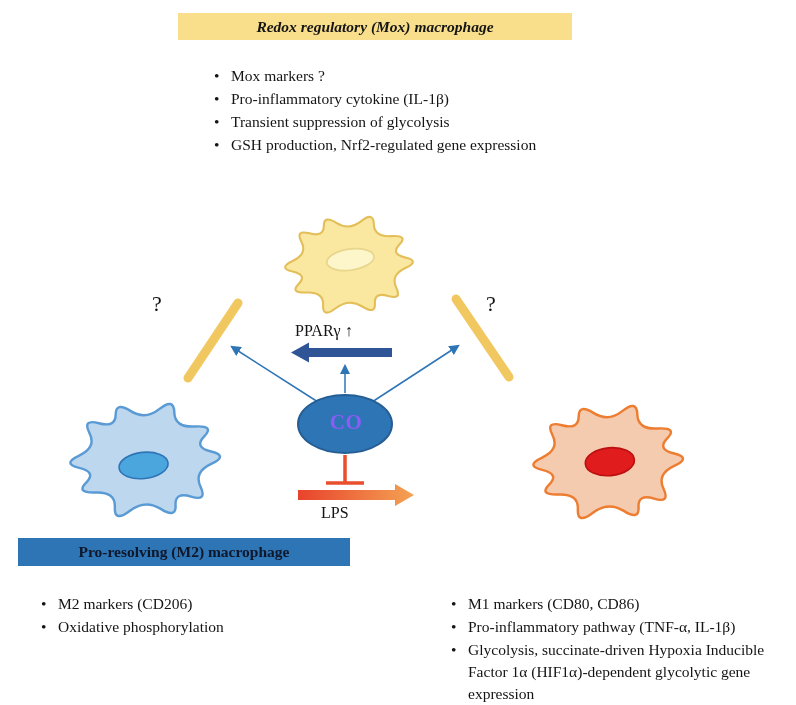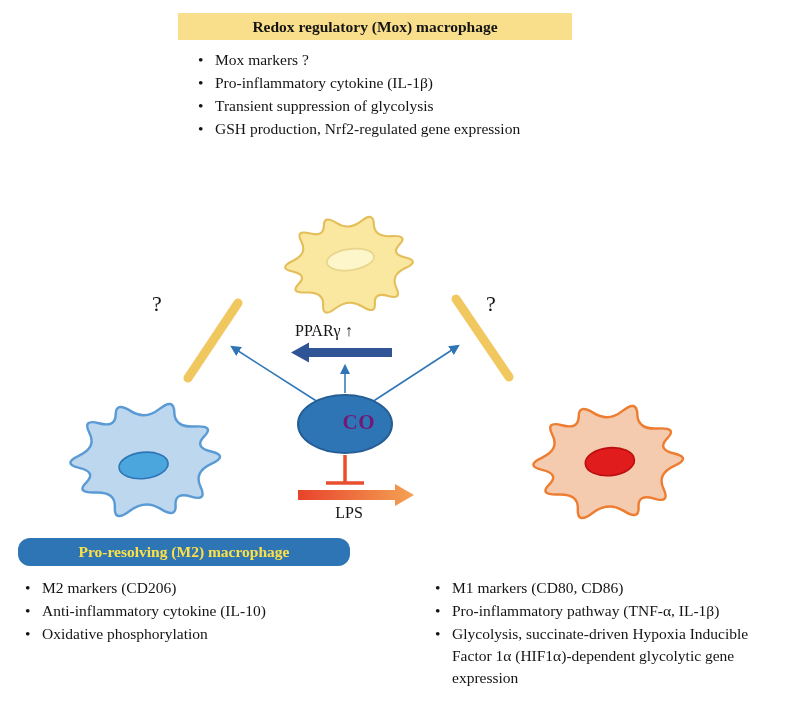--- a/index.html
+++ b/index.html
@@ -5,36 +5,36 @@
   html,body{margin:0;padding:0;background:#ffffff;}
   .canvas{
     position:relative;width:796px;height:705px;background:#ffffff;
     font-family:"Liberation Serif", serif;color:#141414;overflow:hidden;
   }
   svg.layer{position:absolute;left:0;top:0;}
   .header-box{
     position:absolute;display:flex;align-items:center;justify-content:center;
     font-weight:bold;font-size:15.5px;line-height:1;
   }
-  .header-box.m2{color:#fde047;border-radius:12px;}
+  .header-box.m2{color:#0f172a;}
   .bullet-list{
-    position:absolute;margin:0;padding:0;list-style:none;
+    position:absolute;margin:16px;padding:0;list-style:none;
     font-size:15.5px;line-height:1.42;
   }
   .bullet-list li{position:relative;padding-left:22px;margin-bottom:1px;}
   .bullet-list li::before{content:"\2022";position:absolute;left:5px;}
   .bold{font-weight:normal;}
   .label{position:absolute;white-space:nowrap;}
   .ppar-label{left:295px;top:322px;font-size:16px;text-align:center;}
-  .co-label{left:317px;top:410px;width:58px;text-align:right;color:#701a75;
+  .co-label{left:317px;top:410px;width:58px;text-align:center;color:#8b5cf6;
             font-weight:bold;font-size:21px;letter-spacing:.5px;}
   .q-mark{font-size:22px;}
   .q-left{left:152px;top:291px;}
   .q-right{left:486px;top:291px;}
-  .lps-label{left:321px;top:504px;width:56px;text-align:center;font-size:16px;}
+  .lps-label{left:321px;top:504px;width:56px;font-size:16px;}
 </style>
 </head>
 <body>
 
 <div class="canvas">
 
   <svg class="layer" width="796" height="705" viewBox="0 0 796 705">
     <defs>
       <path id="macrophage-shape" stroke-width="3" stroke-linejoin="round" stroke-linecap="round" d="M190.5,75 Q212,80 190.5,90 Q169,100 177.5,118 Q186,136 166,130 Q146,124 147,140.5
            Q148,157 129,145 Q110,133 91,147.5 Q72,162 73,143 Q74,124 49.5,125 Q25,126 38,113
@@ -77,39 +77,38 @@
     <ellipse cx="345" cy="424" rx="47" ry="29" stroke-width="2" fill="#2E75B6" stroke="#255E94"></ellipse>
 
     <g>
       <line x1="345" y1="455" x2="345" y2="482" stroke-width="3.5" stroke="#E94F2D"></line>
       <line x1="326" y1="483" x2="364" y2="483" stroke-width="3.5" stroke="#E94F2D"></line>
     </g>
 
     <polygon points="298,490 395,490 395,484 414,495 395,506 395,500 298,500" fill="url(#lpsGrad)"></polygon>
   </svg>
 
-  <div class="header-box" style="left: 178px; top: 13px; width: 394px; height: 27px; background: rgb(249, 223, 140);">
+  <div class="header-box" style="left: 178px; top: 13px; width: 394px; height: 27px; background: rgb(249, 223, 140); font-style: italic;">
     <span>Redox regulatory (Mox) macrophage</span>
   </div>
 
   <div class="header-box m2" style="left: 18px; top: 538px; width: 332px; height: 28px; background: rgb(46, 117, 182);">
     <span>Pro-resolving (M2) macrophage</span>
   </div>
 
 
   <ul class="bullet-list" style="left:193px;top:49px;width:390px;">
     <li>Mox markers ?</li>
     <li>Pro-inflammatory cytokine (IL-1β)</li>
     <li class="bold">Transient suppression of glycolysis</li>
     <li class="bold">GSH production, Nrf2-regulated gene expression</li>
   </ul>
 
   <ul class="bullet-list" style="left:20px;top:577px;width:350px;">
     <li>M2 markers (CD206)</li>
-    <li>Anti-inflammatory cytokine (IL-10)</li>
     <li class="bold">Oxidative phosphorylation</li>
   </ul>
 
   <ul class="bullet-list" style="left:430px;top:577px;width:340px;">
     <li>M1 markers (CD80, CD86)</li>
     <li>Pro-inflammatory pathway (TNF-α, IL-1β)</li>
     <li>
       <span class="bold">Glycolysis</span><span>, succinate-driven </span><span class="bold">Hypoxia Inducible Factor 1α (HIF1α)-dependent glycolytic gene expression</span>
     </li>
   </ul>

